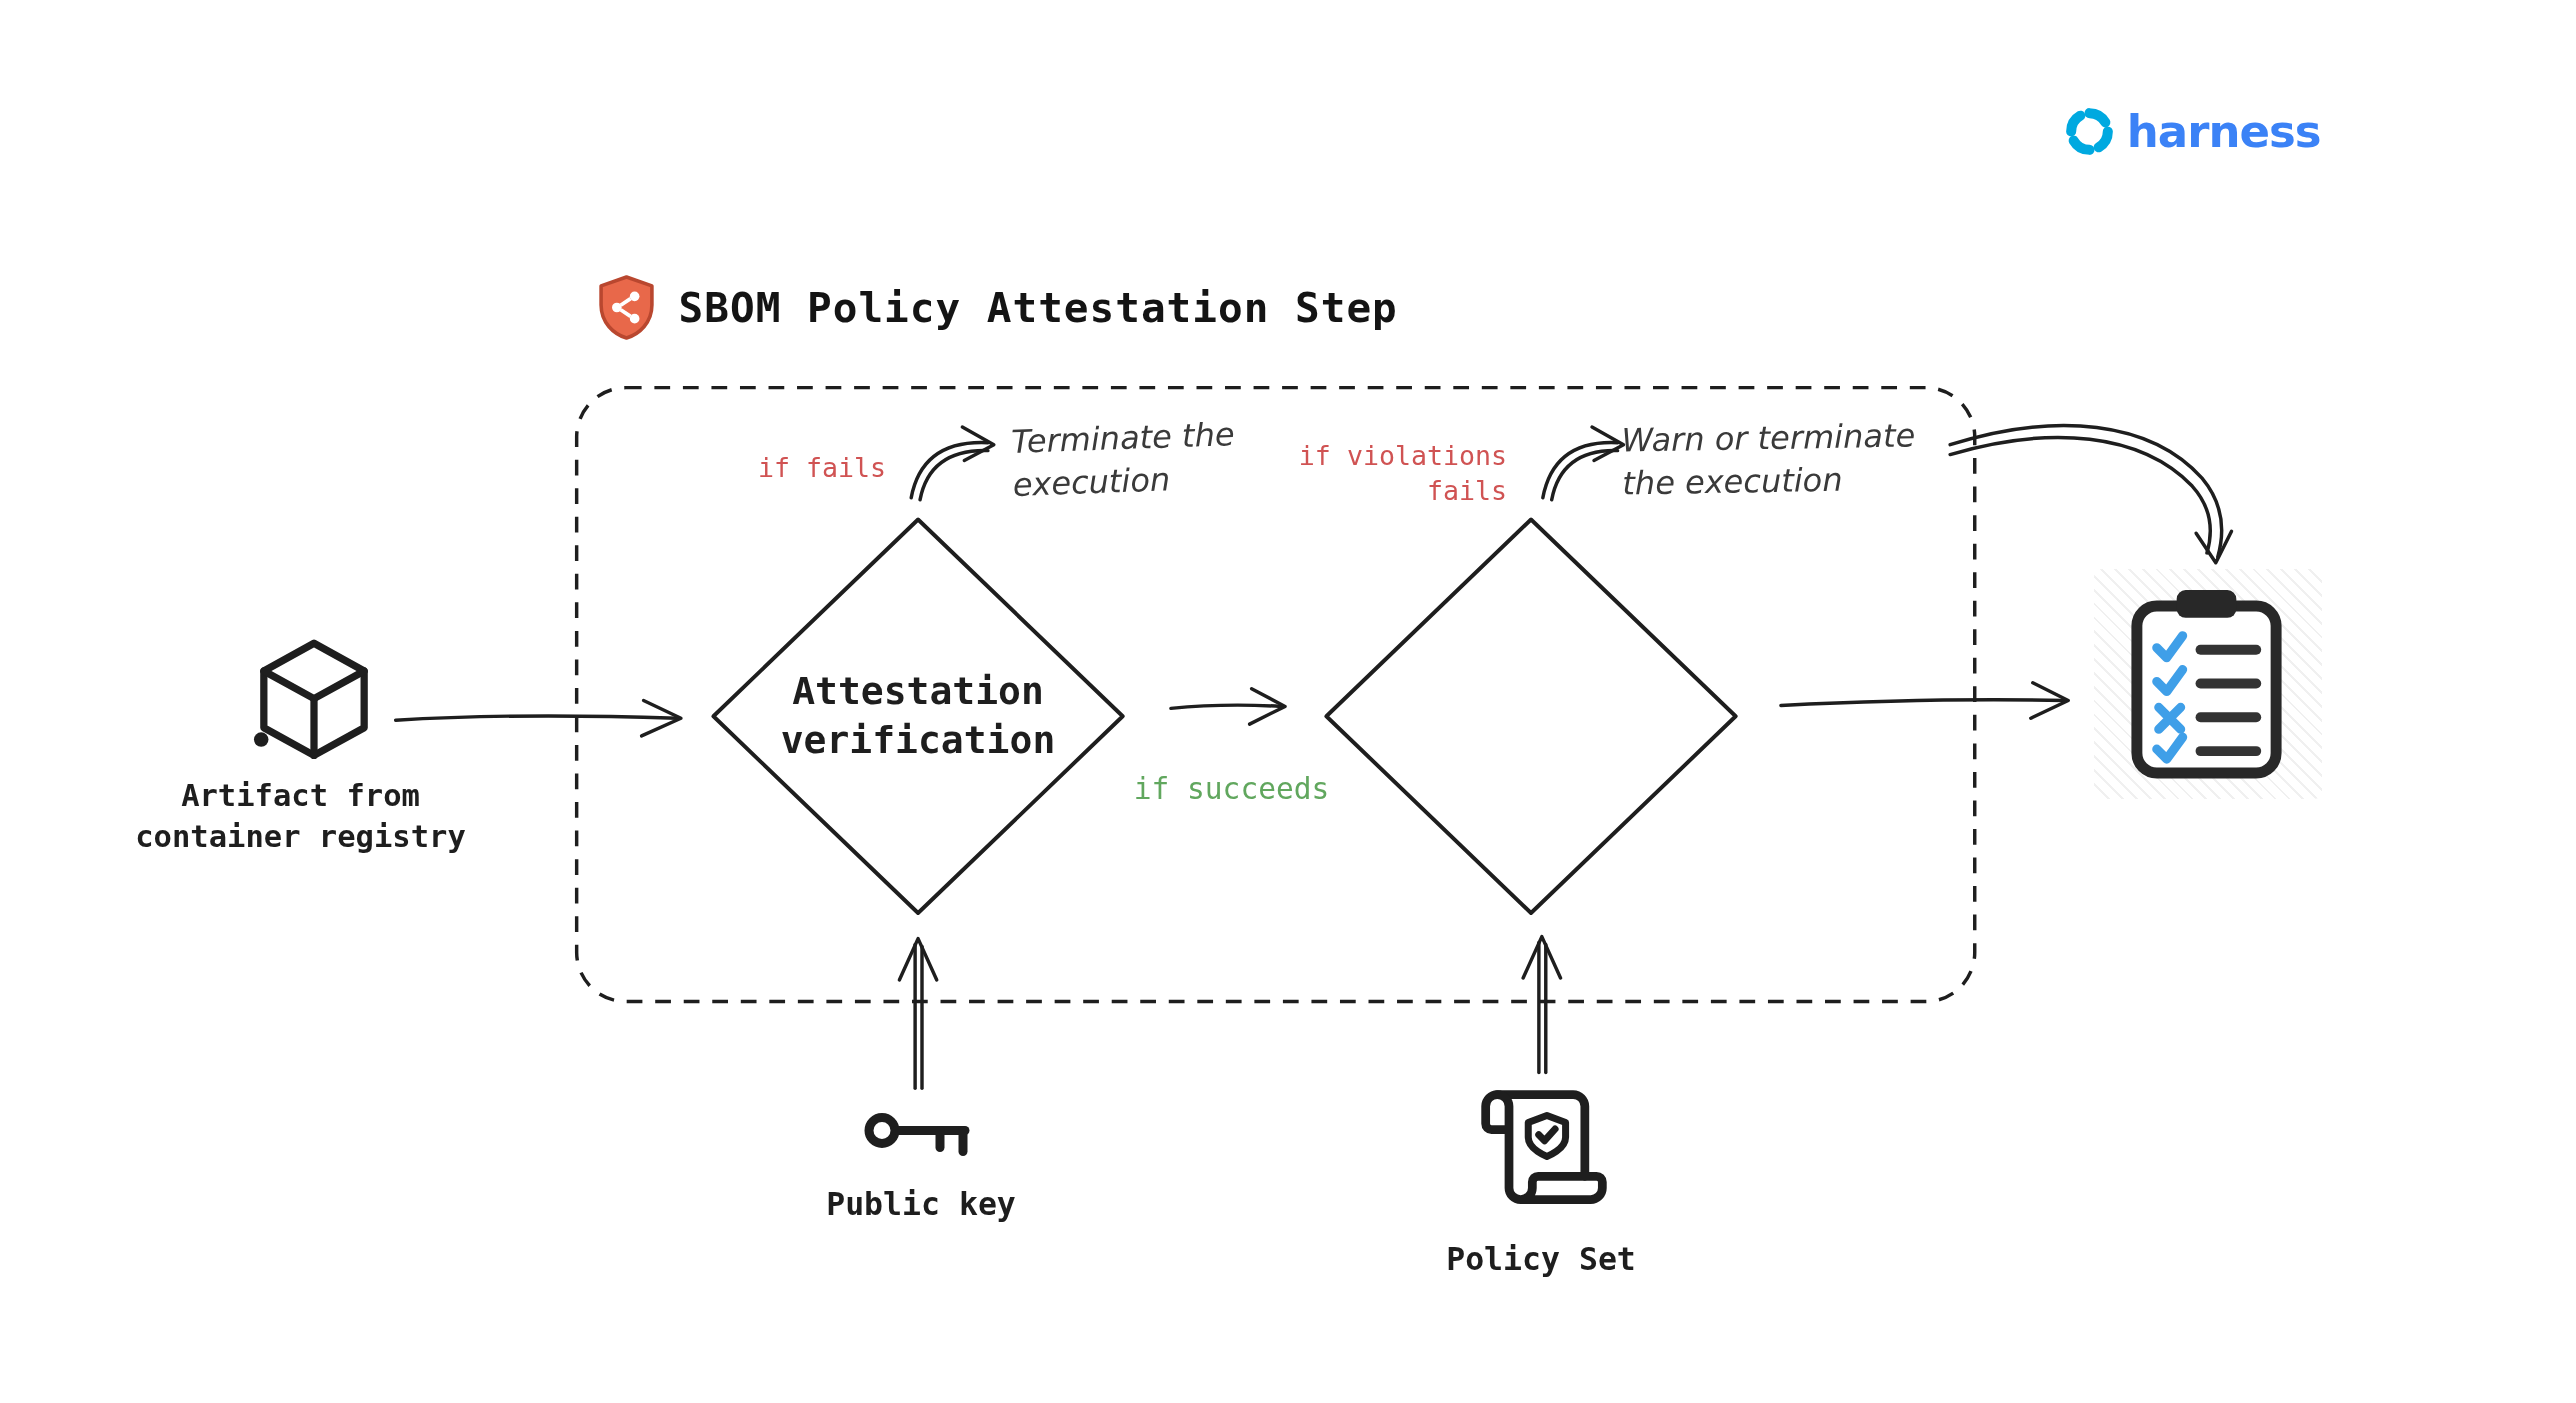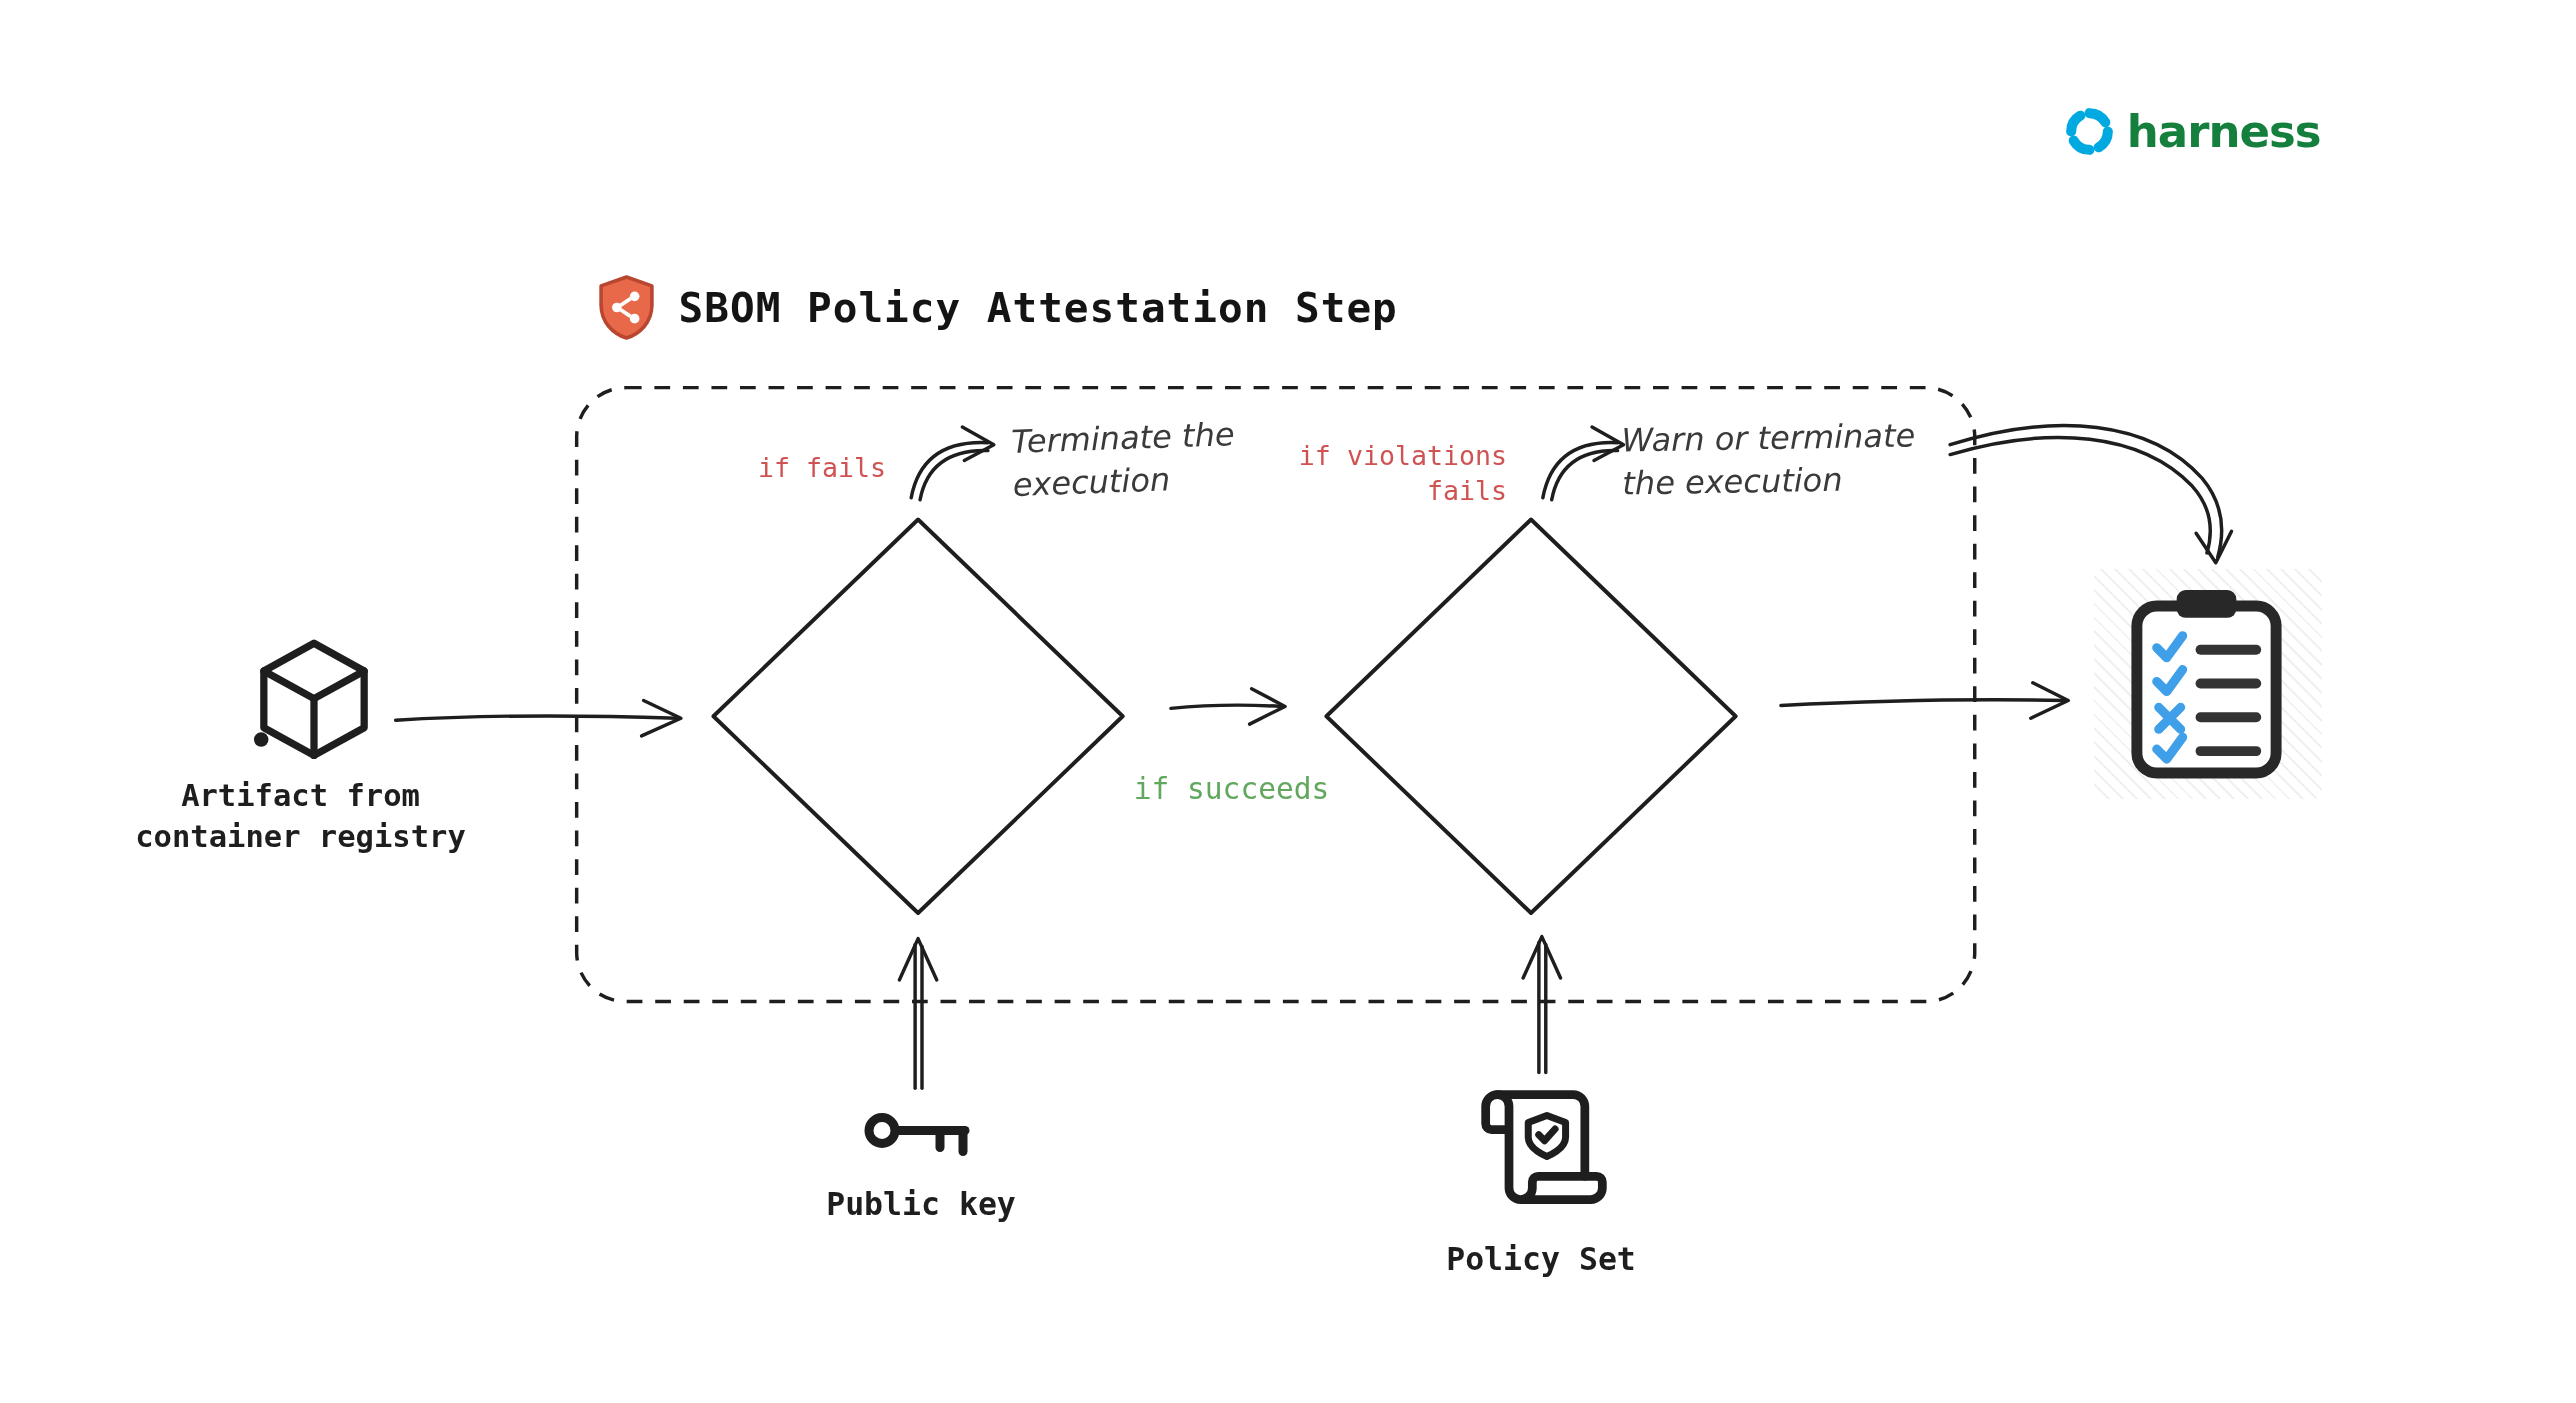--- a/index.html
+++ b/index.html
@@ -48,21 +48,21 @@
     display:flex;align-items:center;gap:21.6px;
   }
   .title-text{
     font-size:41px;font-weight:700;color:#141414;letter-spacing:1px;
   }
   .brand-row{
     display:flex;align-items:center;gap:9.8px;
   }
   .brand-text{
     font-family:"DejaVu Sans", sans-serif;
-    font-size:45px;font-weight:700;color:#15803d;letter-spacing:-1px;
+    font-size:45px;font-weight:700;color:#3b82f6;letter-spacing:-1px;
   }
   .hatch{
     background:repeating-linear-gradient(45deg, rgba(0,0,0,0.06) 0 2px, transparent 2px 9.8px);
     border-radius:7.9px;
   }
 </style>
 </head>
 <body>
 
 <div class="stage">
@@ -150,20 +150,22 @@
     <g stroke="var(--c-ink)" stroke-width="5.5" fill="none" stroke-linejoin="round" stroke-linecap="round">
       <path d="M 50 7 L 88 28 L 88 71 L 50 92 L 12 71 L 12 28 Z"></path>
       <path d="M 12 28 L 50 49 L 88 28"></path>
       <path d="M 50 49 L 50 92"></path>
     </g>
     <circle cx="10" cy="80" r="5.5" fill="var(--c-ink)"></circle>
   </svg>
   <div class="abs label" style="left:84px;top:775px;width:433px;font-size:30.5px">Artifact from
 container registry</div>
 
+  <div class="abs diamond-label" style="left:721px;top:657px;width:394px;height:118px">Attestation
+verification</div>
 
   <div class="abs cond cond-fail" style="left:689px;top:451px;width:197px;text-align:right">if fails</div>
   <div class="abs handwriting" style="left:1012px;top:417px;transform:rotate(-2deg)">Terminate the
 execution</div>
 
   <div class="abs cond cond-fail" style="left:1279px;top:439px;width:228px;text-align:right">if violations
 fails</div>
   <div class="abs handwriting" style="left:1622px;top:417px;transform:rotate(-1deg)">Warn or terminate
 the execution</div>
 

